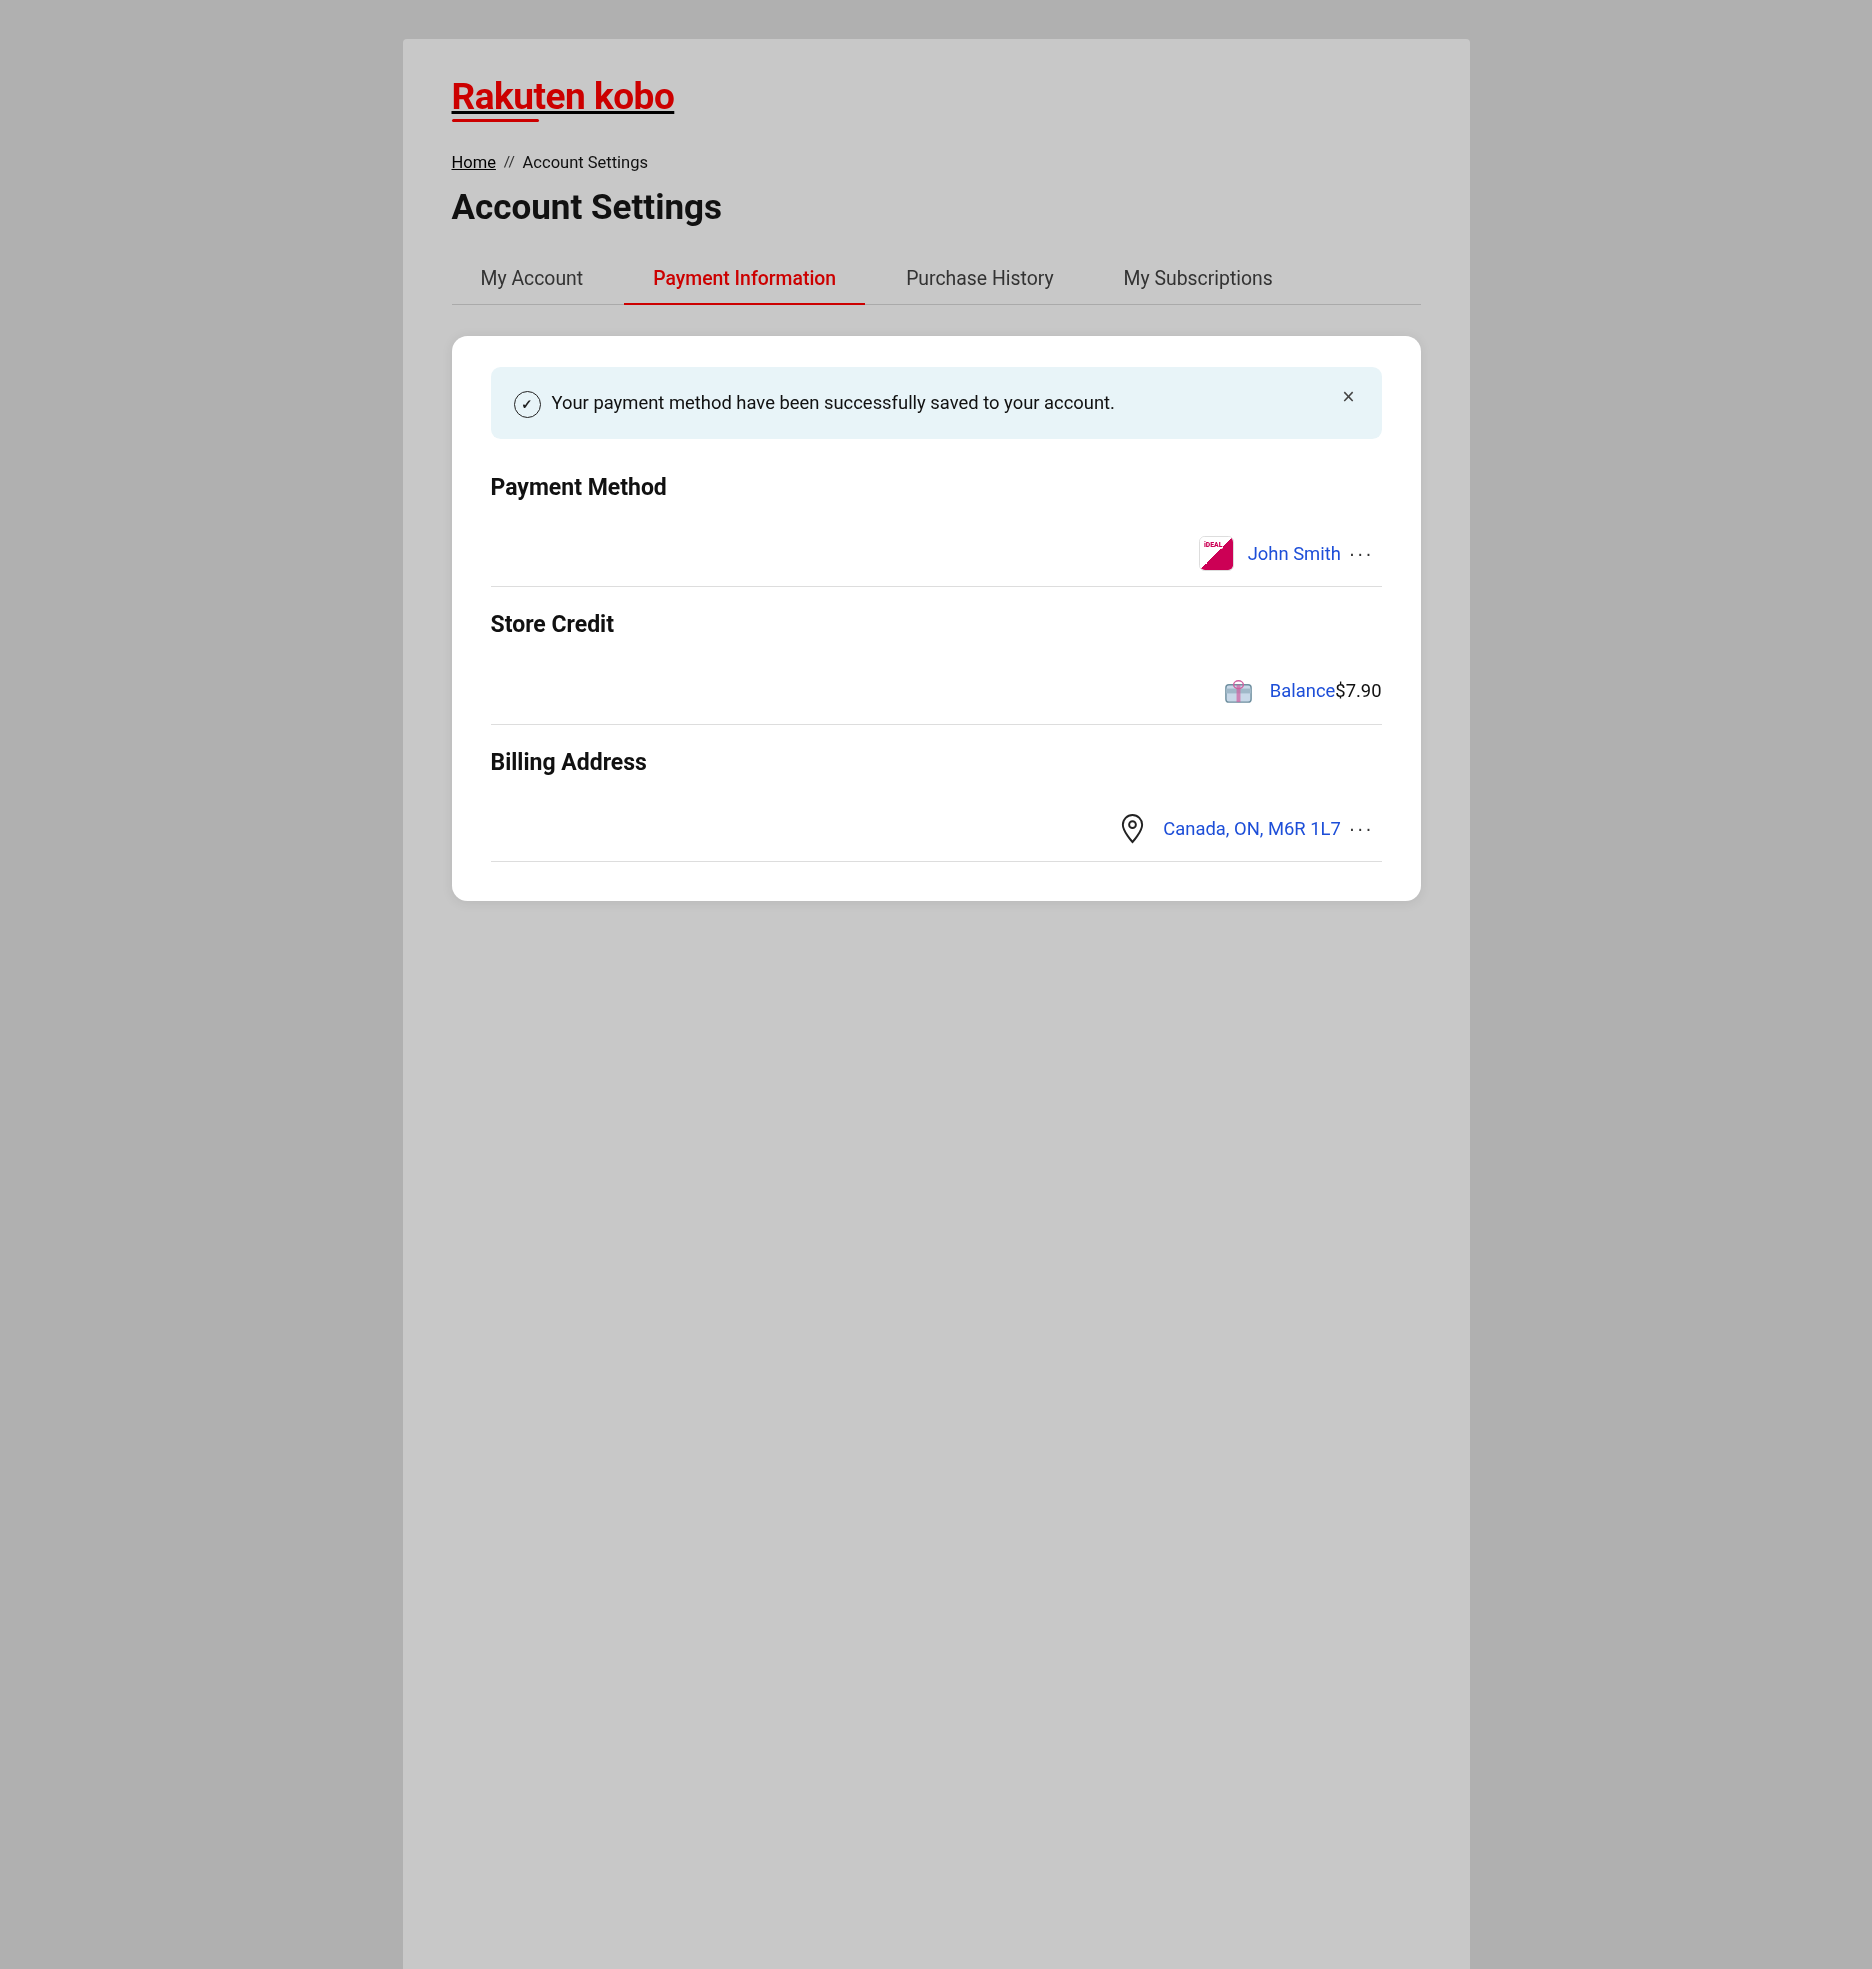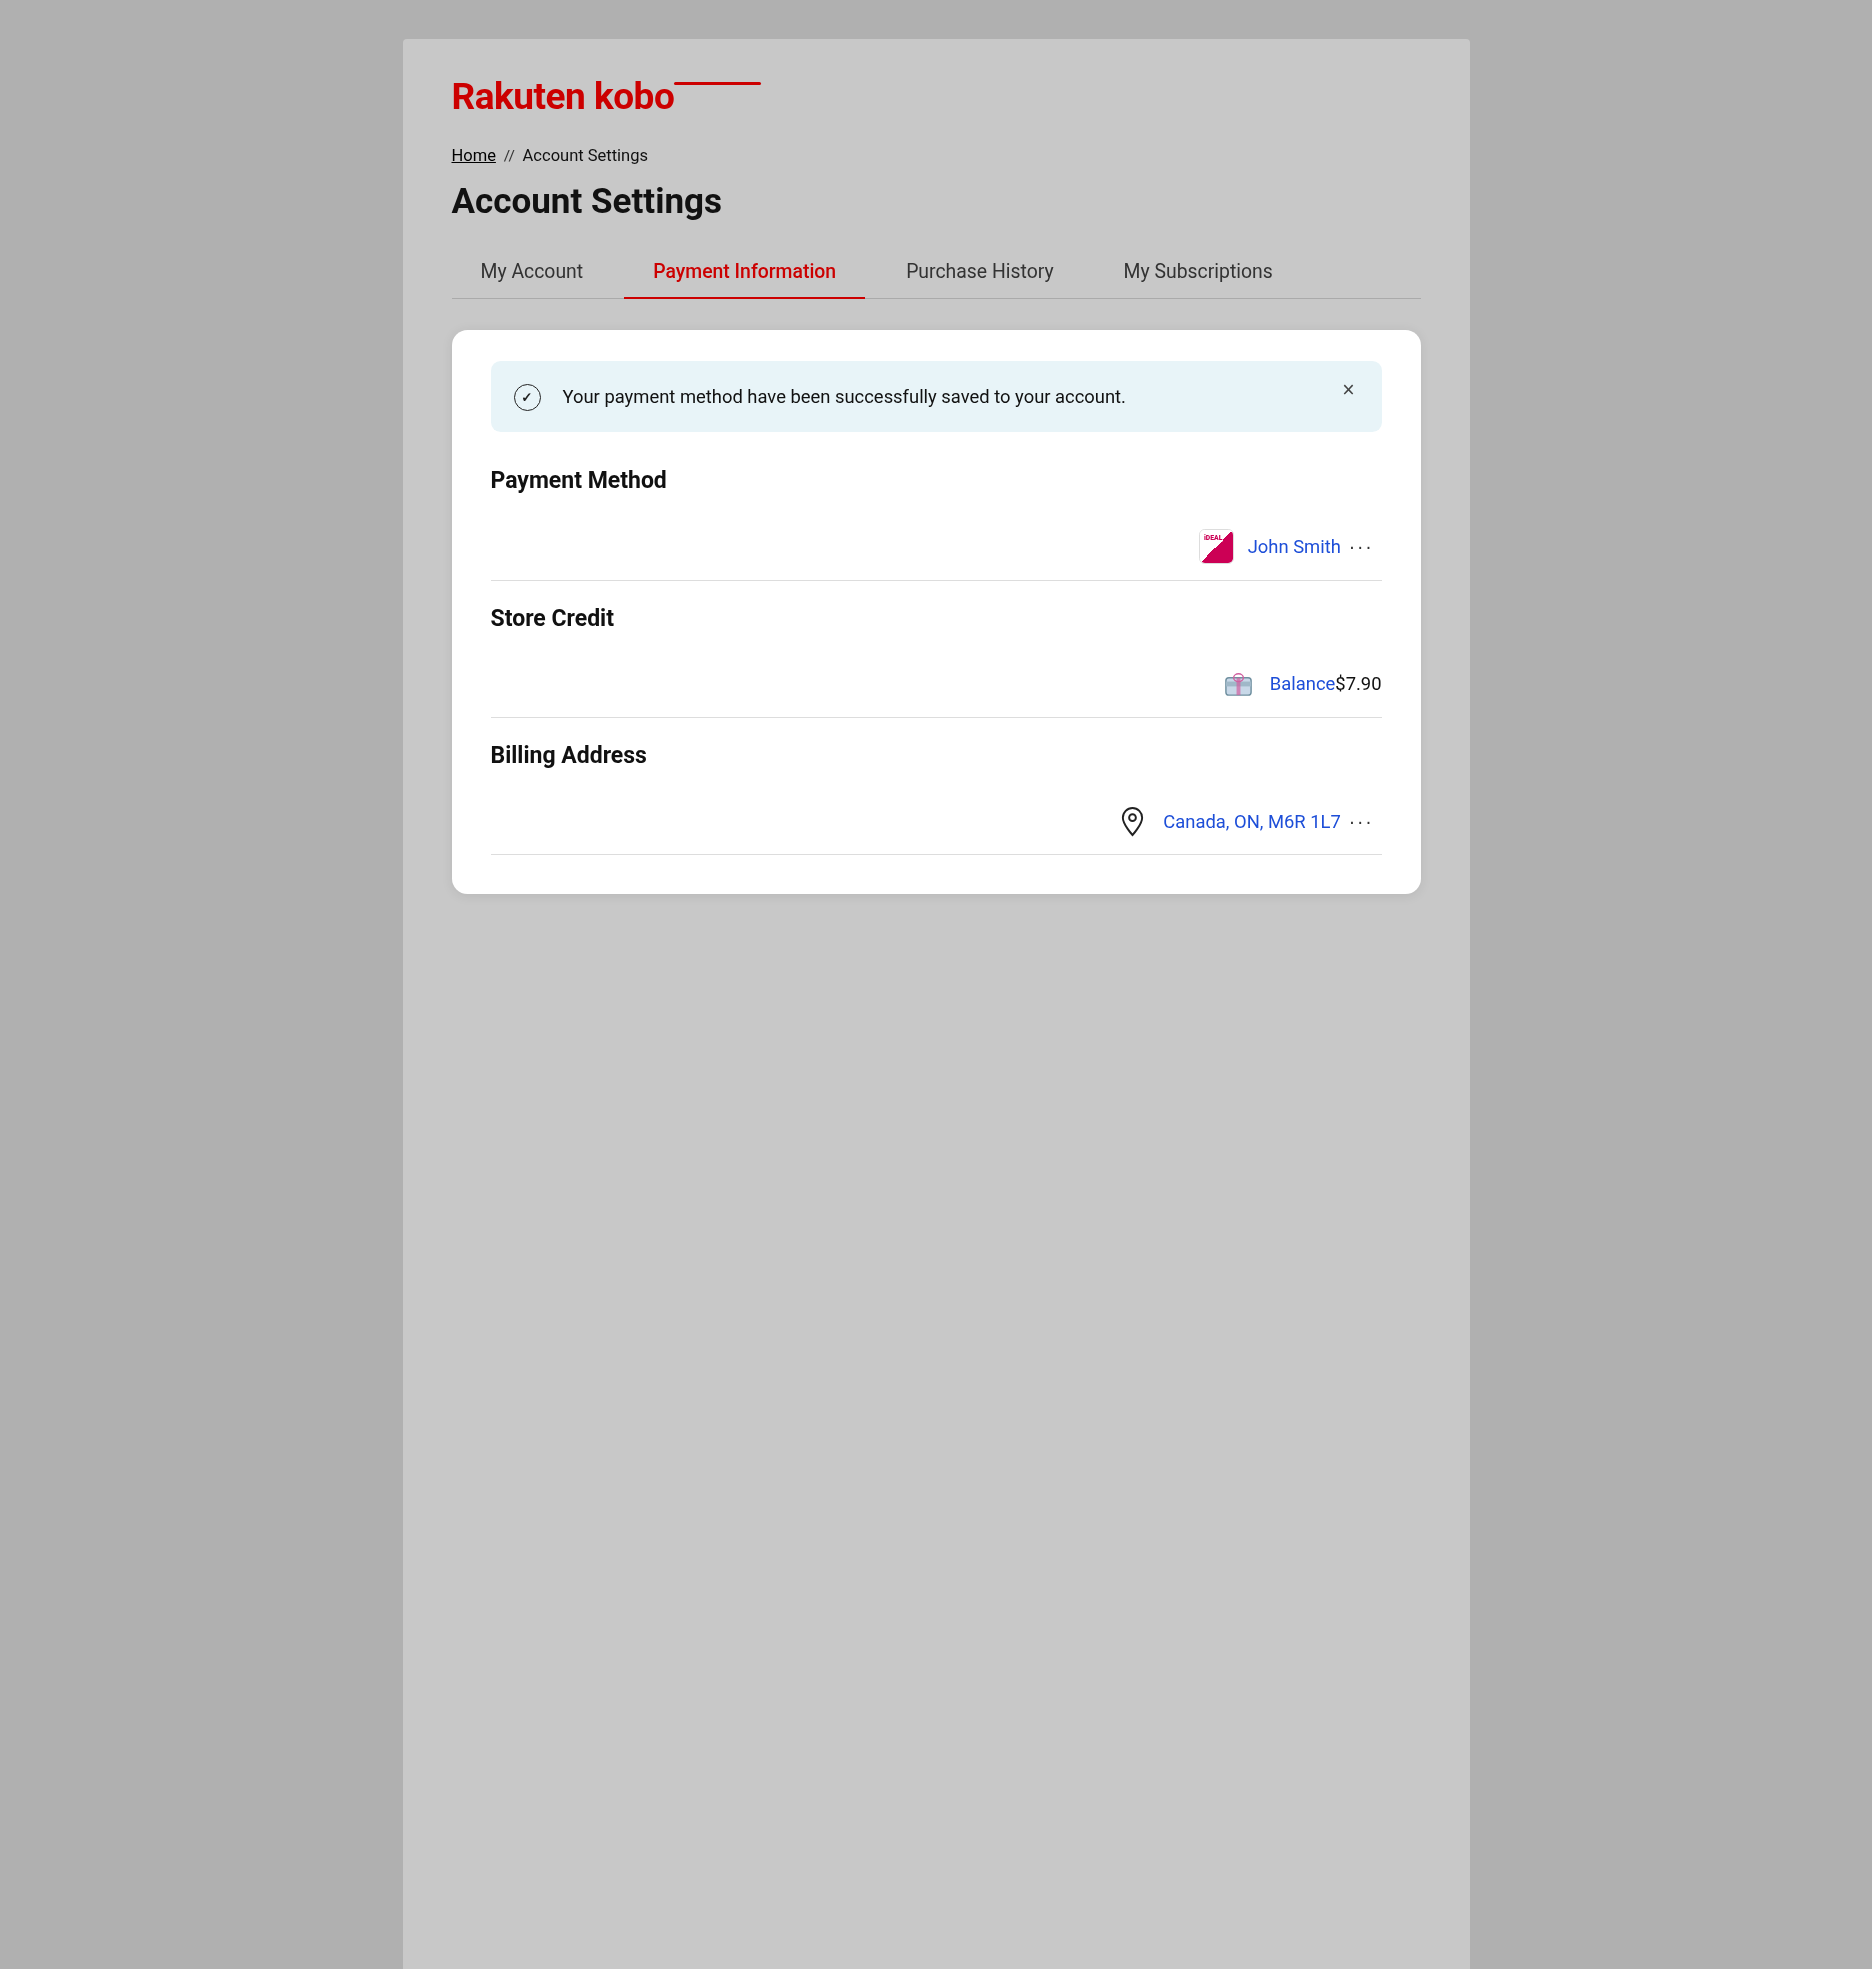--- a/index.html
+++ b/index.html
@@ -19,22 +19,23 @@
       width: 100%;
       max-width: 1067px;
       min-height: 1941px;
       padding: 39px 49px;
       border-radius: 3.9px;
     }
 
     
     .logo {
       display: flex;
-      flex-direction: row;
+      flex-direction: column;
       margin-bottom: 31px;
+      text-decoration: underline;
     }
 
     .logo-text {
       font-size: 37px;
       font-weight: 700;
       color: #cc0000;
       letter-spacing: -0.5px;
       line-height: 1;
     }
 
@@ -119,21 +120,21 @@
       display: flex;
       align-items: flex-start;
       justify-content: space-between;
       margin-bottom: 35px;
       gap: 15.5px;
     }
 
     .notification-left {
       display: flex;
       align-items: center;
-      gap: 22px;
+      gap: 11px;
     }
 
     .check-icon {
       width: 27px;
       height: 27px;
       border: 1.9px solid #222;
       border-radius: 50%;
       display: flex;
       align-items: center;
       justify-content: center;

